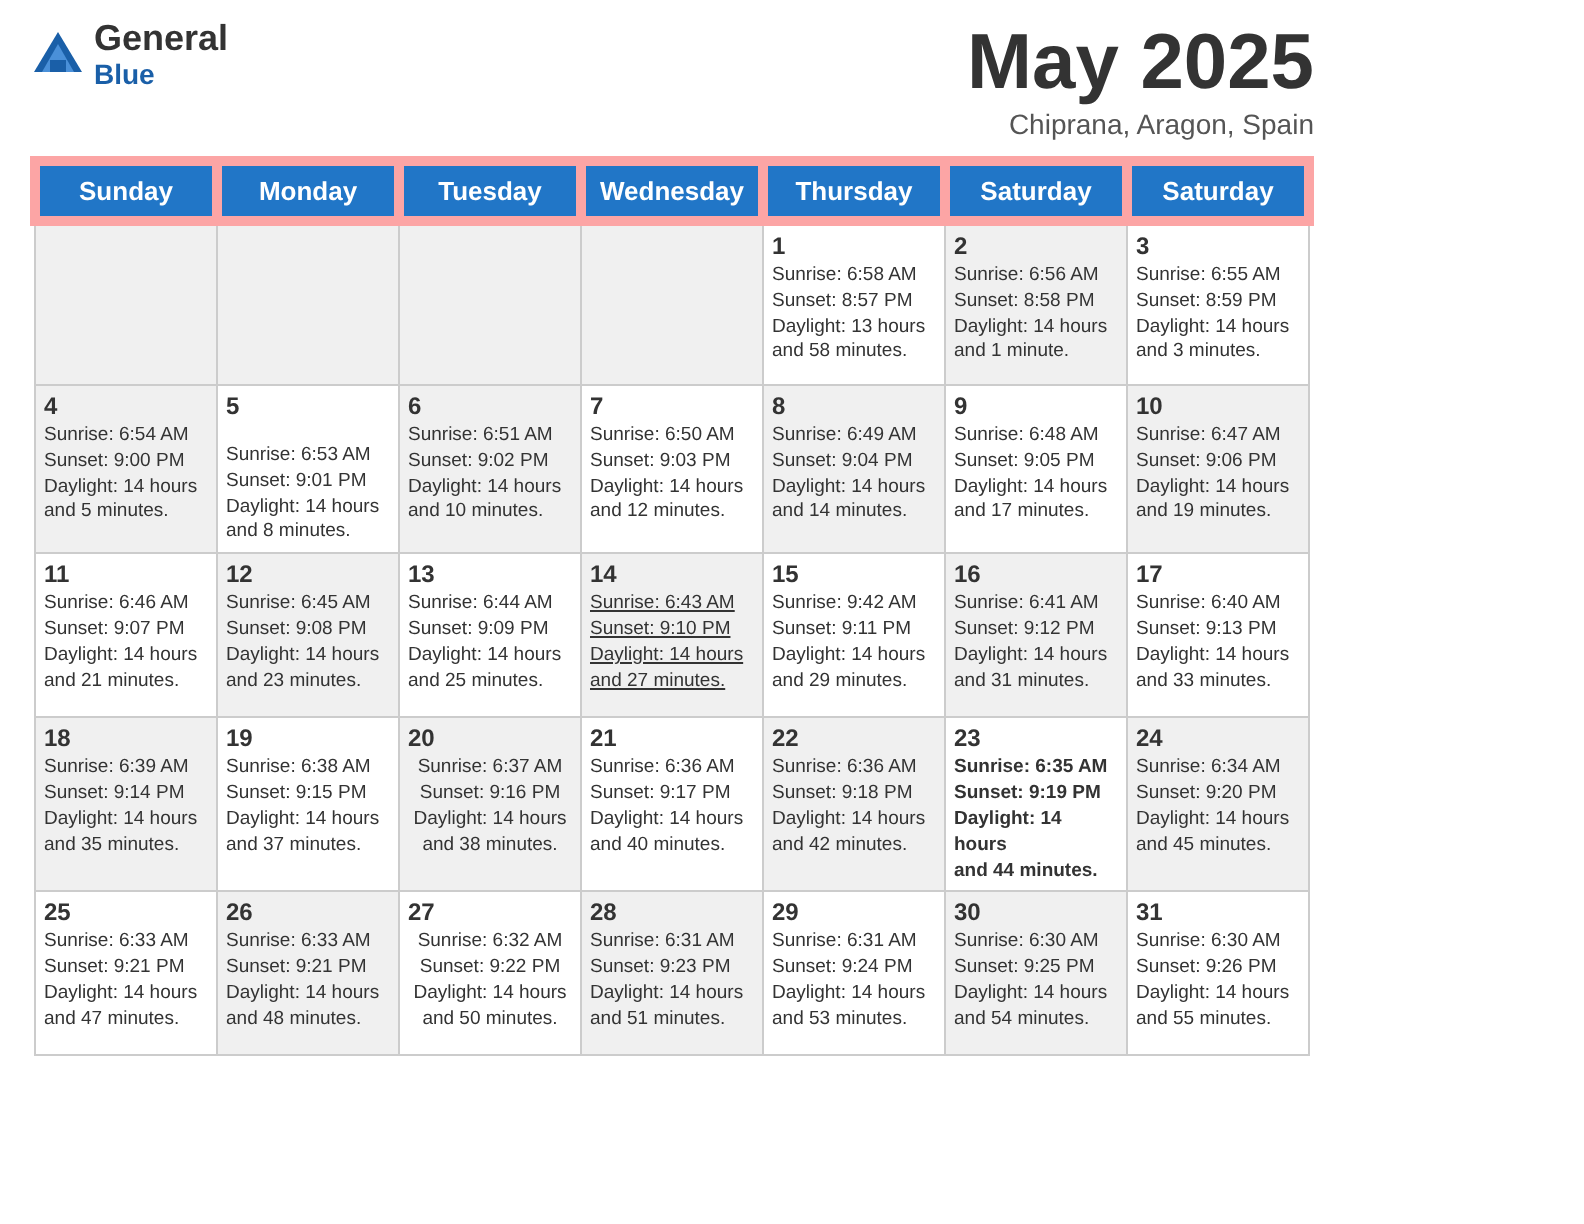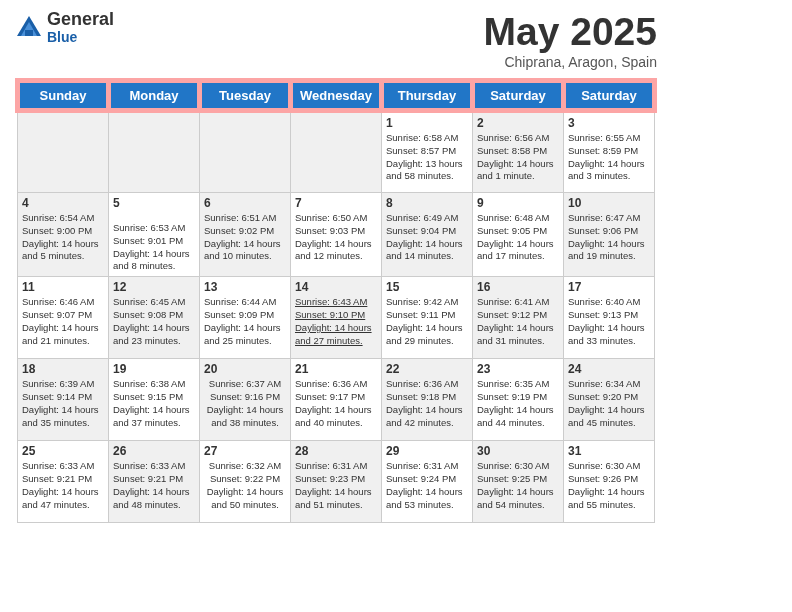--- a/index.html
+++ b/index.html
@@ -291,21 +291,21 @@
           </td>
           <td class="shaded">
             <span class="day-num">22</span>
             <div class="day-info" style="white-space: pre-line;">Sunrise: 6:36 AM
 Sunset: 9:18 PM
 Daylight: 14 hours
 and 42 minutes.</div>
           </td>
           <td>
             <span class="day-num">23</span>
-            <div class="day-info" style="white-space: pre-line;">Sunrise: 6:35 AM
+            <div class="day-info" style="white-space: pre-line; font-weight: bold;">Sunrise: 6:35 AM
 Sunset: 9:19 PM
 Daylight: 14 hours
 and 44 minutes.</div>
           </td>
           <td class="shaded">
             <span class="day-num">24</span>
             <div class="day-info" style="white-space: pre-line;">Sunrise: 6:34 AM
 Sunset: 9:20 PM
 Daylight: 14 hours
 and 45 minutes.</div>

